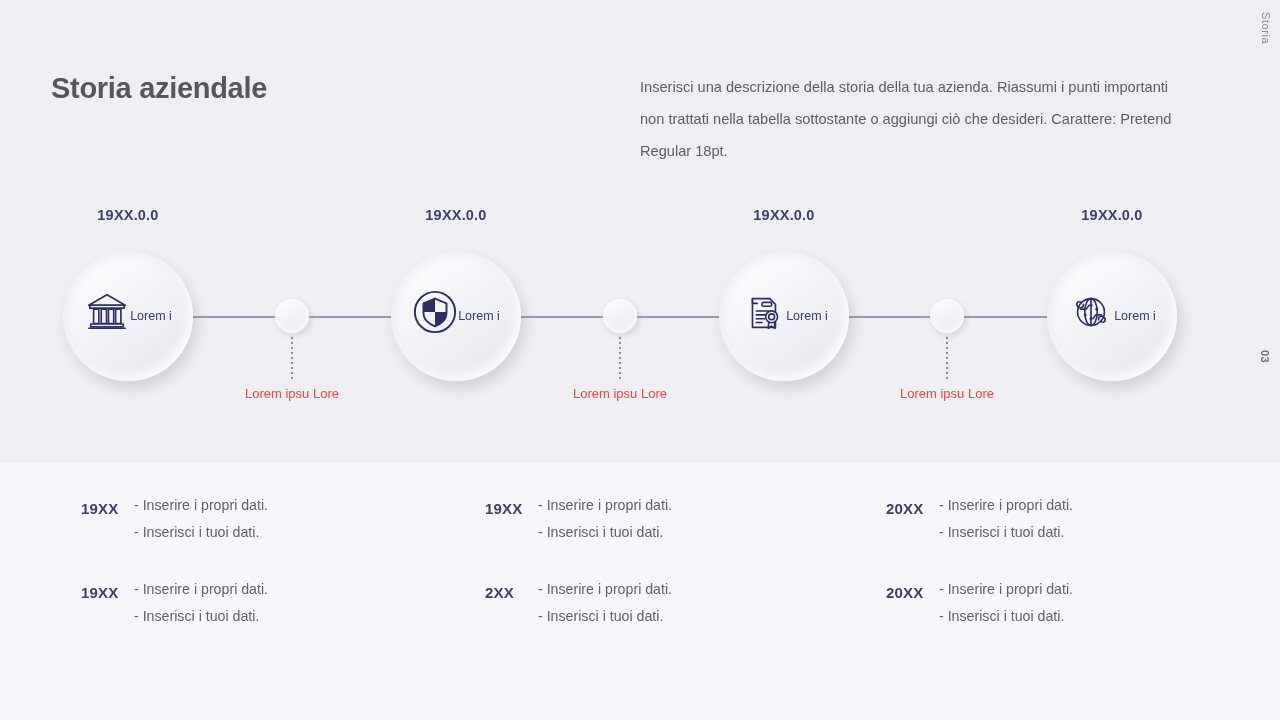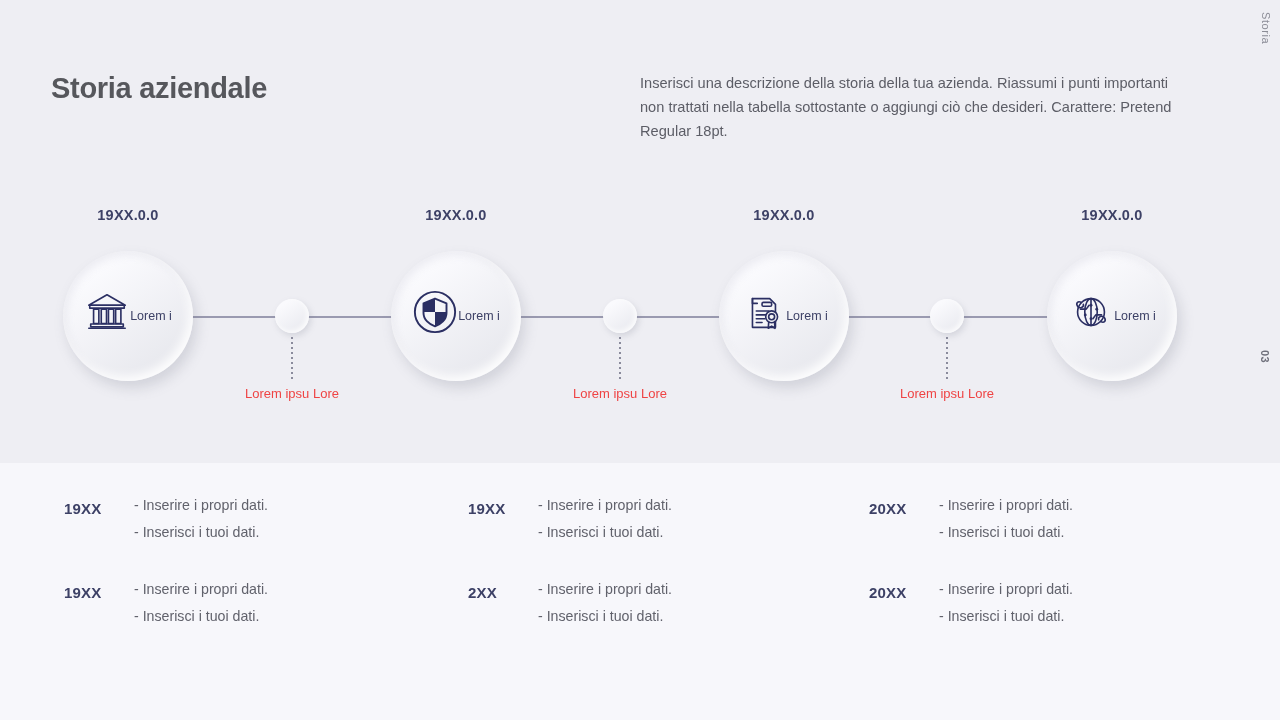--- a/index.html
+++ b/index.html
@@ -35,21 +35,21 @@
     font-weight: bold;
     color: #56575c;
     letter-spacing: -0.3px;
   }
 
   .intro {
     position: absolute;
     left: 640px; top: 71px;
     width: 545px;
     font-size: 14.6px;
-    line-height: 24px;
+    line-height: 32px;
     color: #5c5d66;
   }
 
   
   .side-label {
     position: absolute;
     right: 8px; top: 12px;
     font-size: 11px;
     color: #8b8c96;
     writing-mode: vertical-rl;
@@ -161,21 +161,21 @@
     position: absolute;
     left: 0; top: 492px;
     width: 1280px;
   }
   .fact {
     position: absolute;
     width: 330px;
   }
   .fact .yr {
     position: absolute;
-    left: 0; top: 8px;
+    left: 17px; top: 8px;
     font-size: 15px;
     font-weight: bold;
     color: #3d4166;
     letter-spacing: 0.2px;
   }
   .fact .lines {
     margin-left: 70px;
   }
   .fact .ln {
     font-size: 14.2px;

